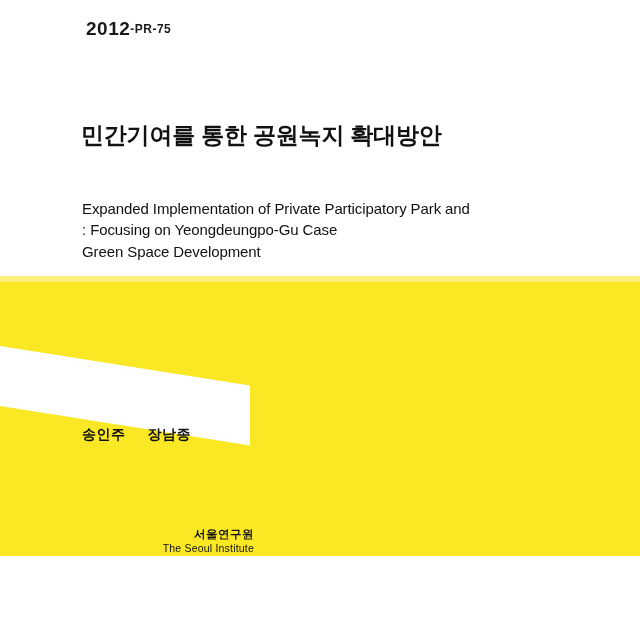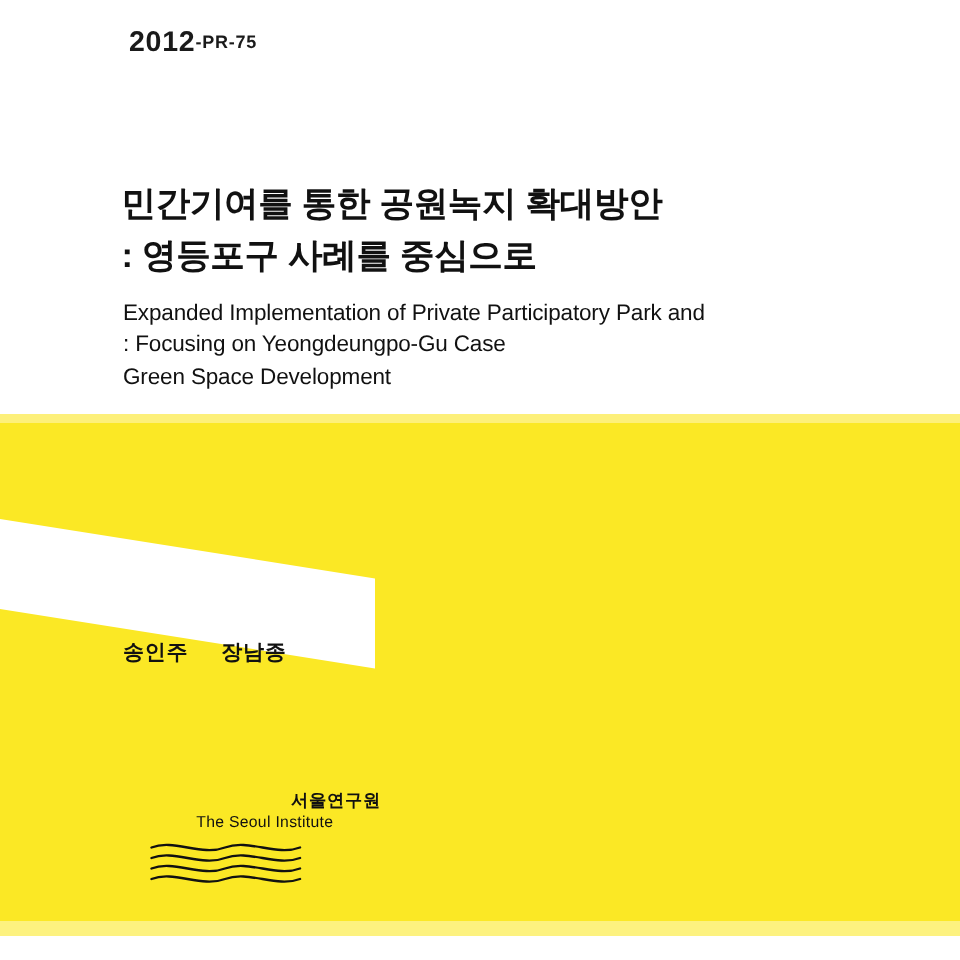--- a/index.html
+++ b/index.html
@@ -9,21 +9,21 @@
   body {
     width: 640px;
     height: 640px;
     background: #ffffff;
     font-family: "Liberation Sans", sans-serif;
     overflow: hidden;
   }
   .cover {
     position: relative;
     width: 640px;
-    height: 640px;
+    height: 556px;
     background: #ffffff;
     overflow: hidden;
   }
 
   
   .band-main {
     position: absolute;
     left: 0;
     top: 282px;
     width: 640px;
@@ -147,21 +147,21 @@
     font-weight: bold;
     letter-spacing: 0.5px;
     line-height: 1.2;
     text-align: right;
     padding-left: 9px;
   }
   .publisher .en {
     font-size: 10.5px;
     letter-spacing: 0.2px;
     line-height: 1.3;
-    text-align: center;
+    text-align: right;
     padding-left: 5px;
   }
   .logo-mark {
     position: absolute;
     left: 98px;
     top: 560px;
     width: 130px;
     height: 34px;
   }
 </style>
@@ -176,21 +176,20 @@
   <div class="band-diag"></div>
   <div class="band-bottom-fade"></div>
   <div class="page-bottom"></div>
 
   <div class="series">
     <span class="year">2012</span><span class="code">-PR-75</span>
   </div>
 
   <div class="title-ko">
     <div>민간기여를 통한 공원녹지 확대방안</div>
-    <div>: 영등포구 사례를 중심으로</div>
   </div>
 
   <div class="title-en">
     <div>Expanded Implementation of Private Participatory Park and</div>
     <div>: Focusing on Yeongdeungpo-Gu Case</div>
     <div>Green Space Development</div>
   </div>
 
   <div class="authors">
     <span>송인주</span><span class="sep"></span><span>장남종</span>

